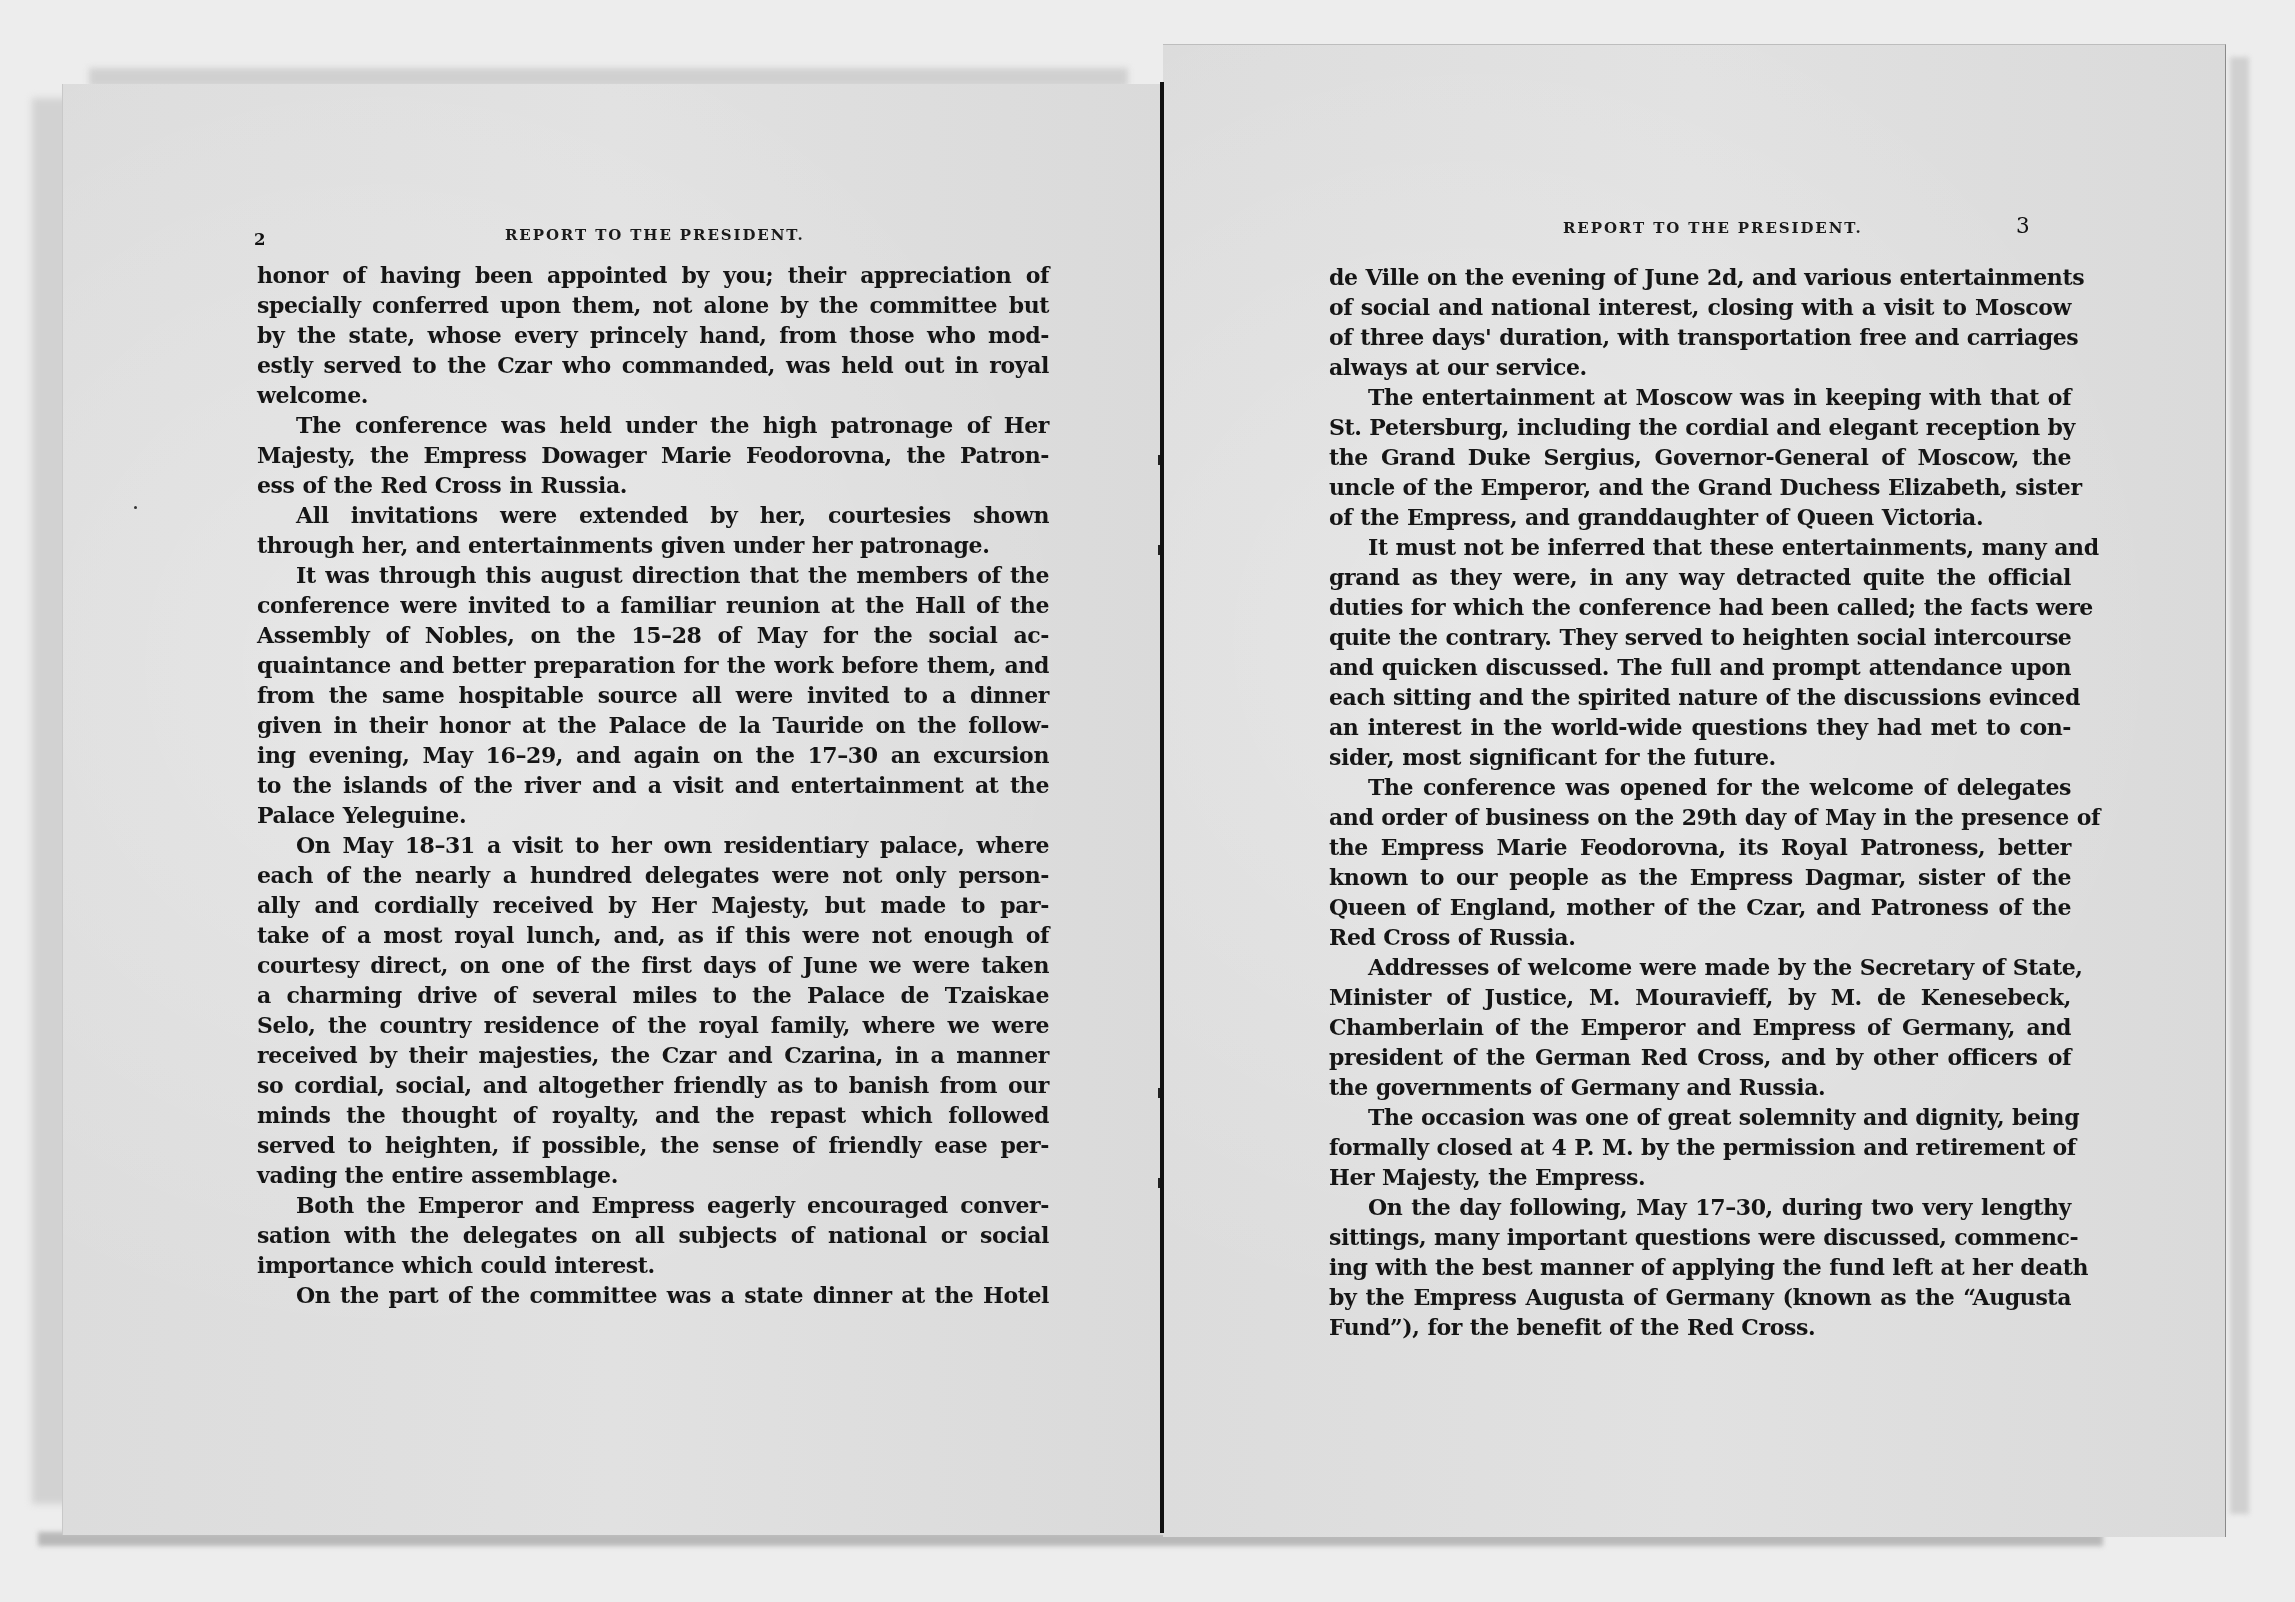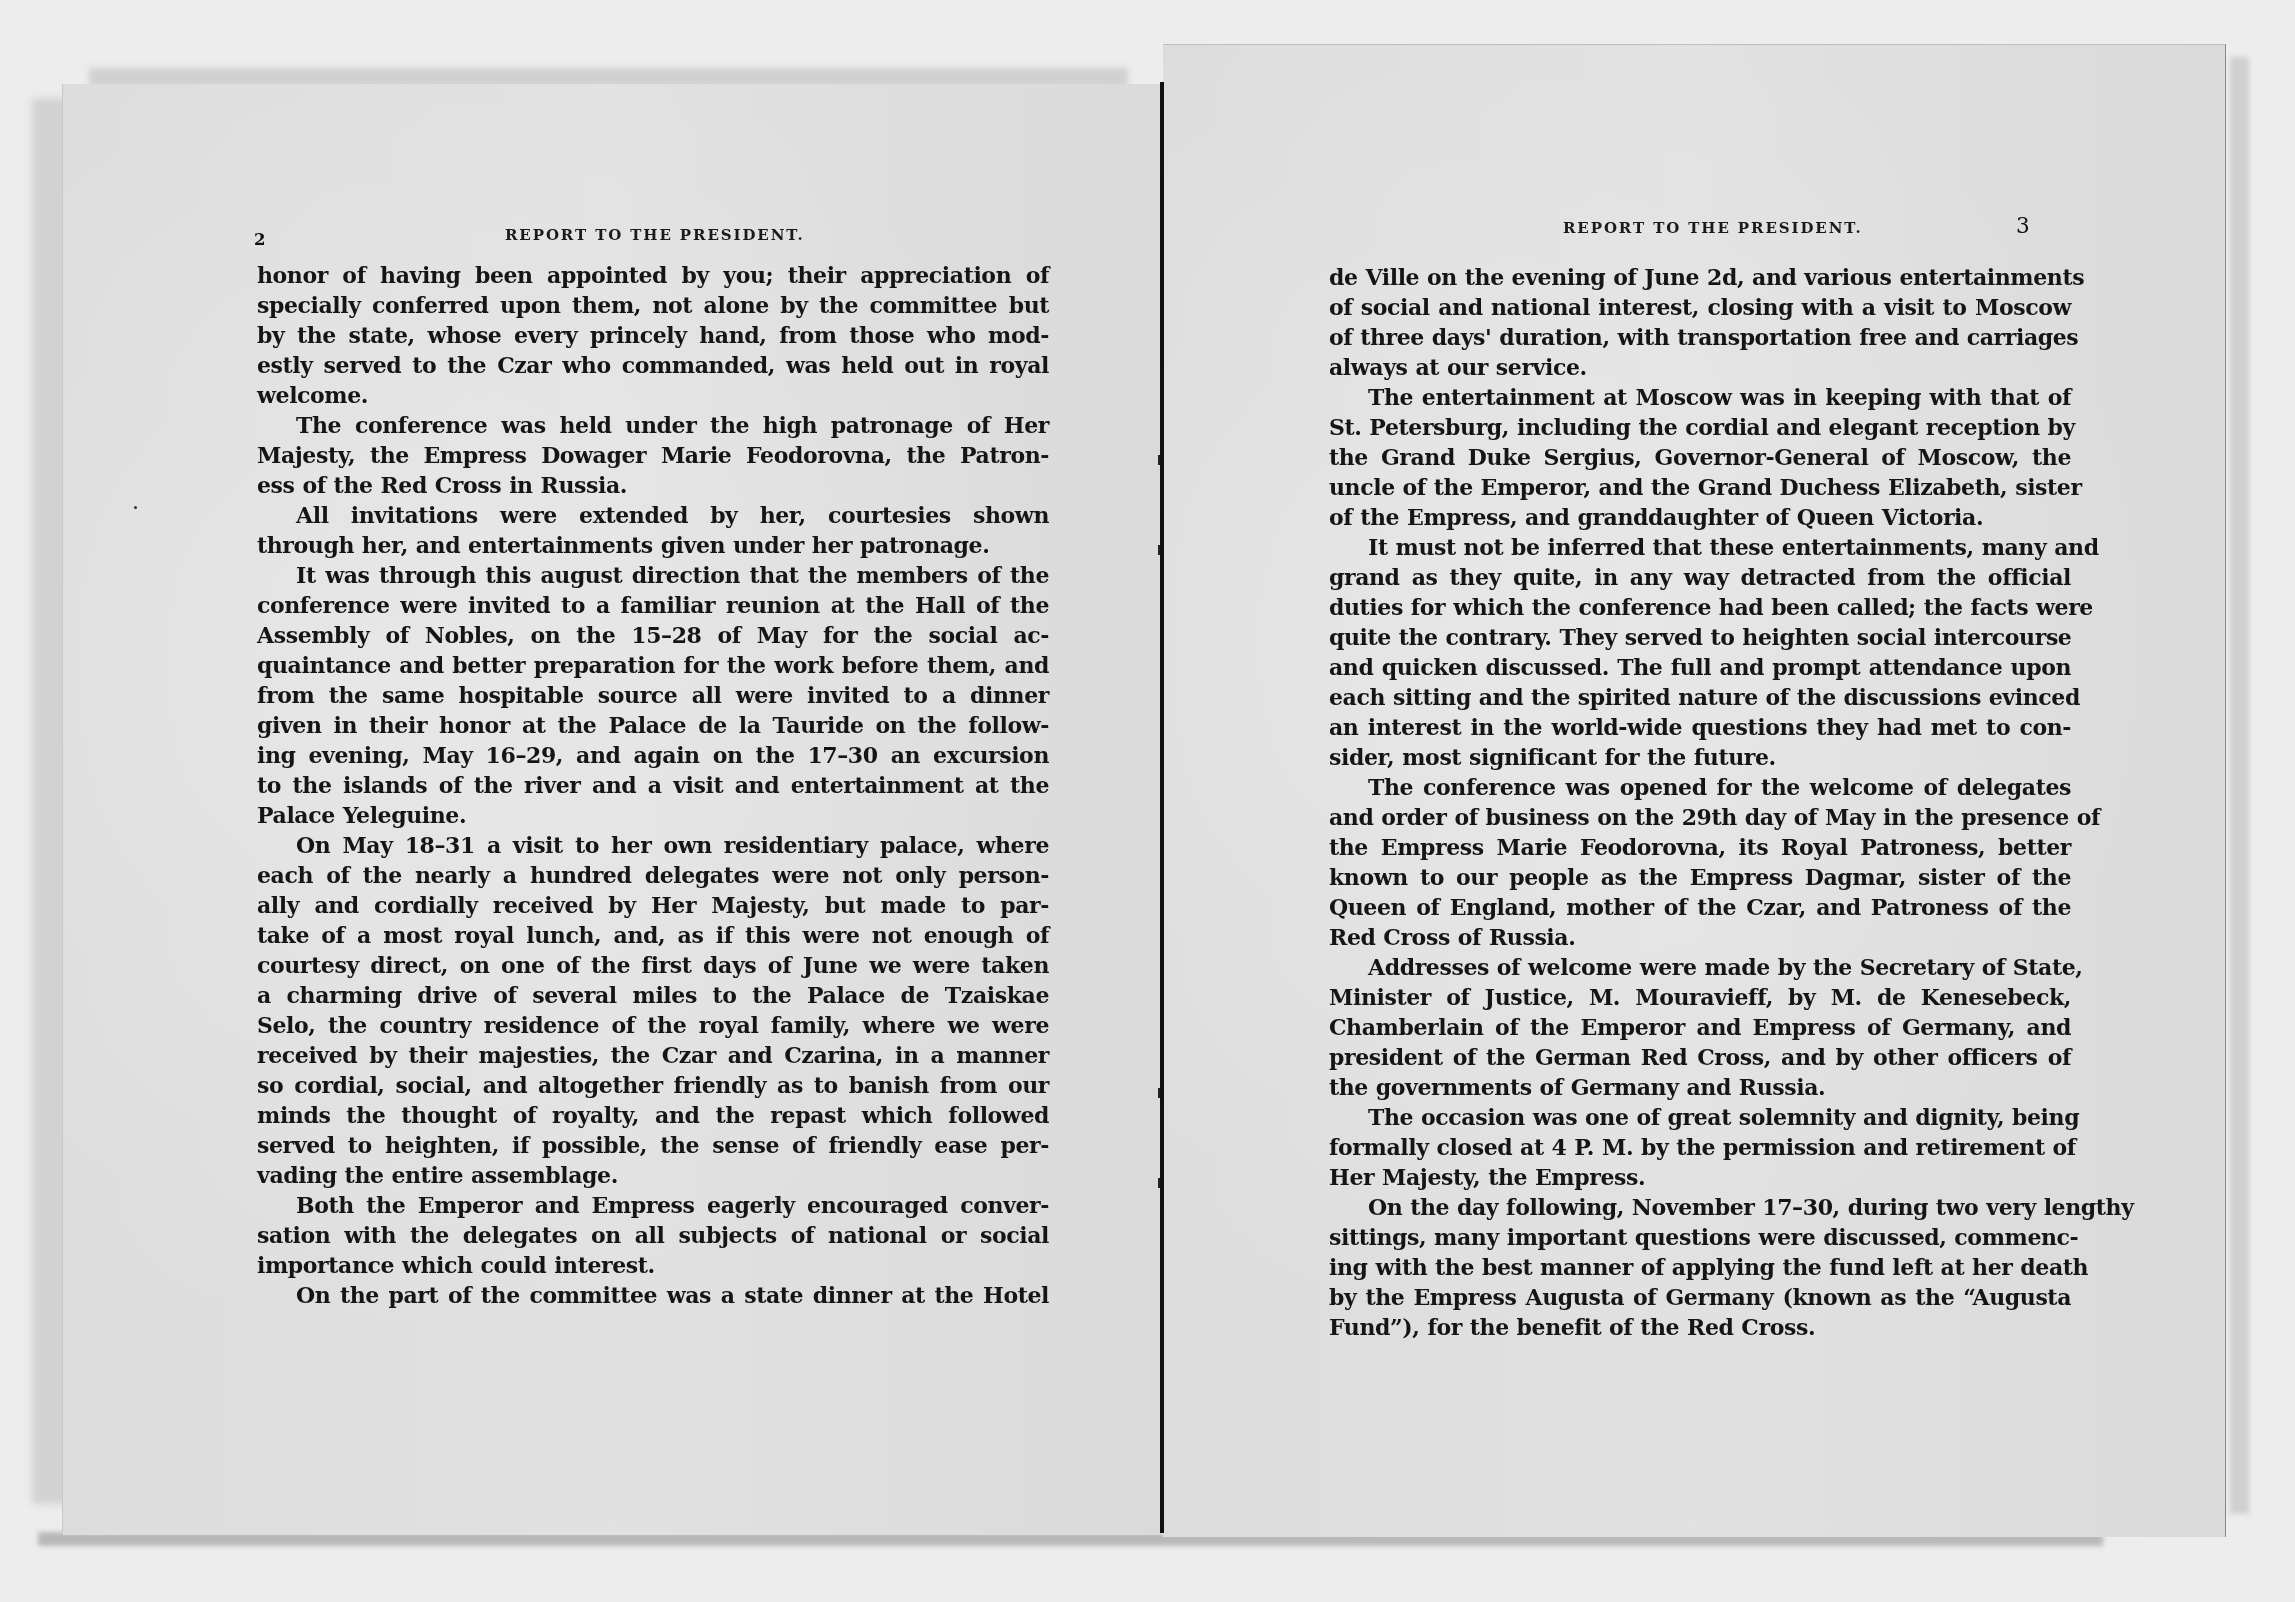--- a/index.html
+++ b/index.html
@@ -177,42 +177,42 @@
         <span class="line">de Ville on the evening of June 2d, and various entertainments</span>
         <span class="line">of social and national interest, closing with a visit to Moscow</span>
         <span class="line">of three days' duration, with transportation free and carriages</span>
         <span class="line last">always at our service.</span>
         <span class="line indent">The entertainment at Moscow was in keeping with that of</span>
         <span class="line">St. Petersburg, including the cordial and elegant reception by</span>
         <span class="line">the Grand Duke Sergius, Governor-General of Moscow, the</span>
         <span class="line">uncle of the Emperor, and the Grand Duchess Elizabeth, sister</span>
         <span class="line last">of the Empress, and granddaughter of Queen Victoria.</span>
         <span class="line indent">It must not be inferred that these entertainments, many and</span>
-        <span class="line">grand as they quite, in any way detracted from the official</span>
+        <span class="line">grand as they were, in any way detracted quite the official</span>
         <span class="line">duties for which the conference had been called; the facts were</span>
         <span class="line">quite the contrary.  They served to heighten social intercourse</span>
         <span class="line">and quicken discussed.  The full and prompt attendance upon</span>
         <span class="line">each sitting and the spirited nature of the discussions evinced</span>
         <span class="line">an interest in the world-wide questions they had met to con-</span>
         <span class="line last">sider, most significant for the future.</span>
         <span class="line indent">The conference was opened for the welcome of delegates</span>
         <span class="line">and order of business on the 29th day of May in the presence of</span>
         <span class="line">the Empress Marie Feodorovna, its Royal Patroness, better</span>
         <span class="line">known to our people as the Empress Dagmar, sister of the</span>
         <span class="line">Queen of England, mother of the Czar, and Patroness of the</span>
         <span class="line last">Red Cross of Russia.</span>
         <span class="line indent">Addresses of welcome were made by the Secretary of State,</span>
         <span class="line">Minister of Justice, M. Mouravieff, by M. de Kenesebeck,</span>
         <span class="line">Chamberlain of the Emperor and Empress of Germany, and</span>
         <span class="line">president of the German Red Cross, and by other officers of</span>
         <span class="line last">the governments of Germany and Russia.</span>
         <span class="line indent">The occasion was one of great solemnity and dignity, being</span>
         <span class="line">formally closed at 4 P. M. by the permission and retirement of</span>
         <span class="line last">Her Majesty, the Empress.</span>
-        <span class="line indent">On the day following, November 17–30, during two very lengthy</span>
+        <span class="line indent">On the day following, May 17–30, during two very lengthy</span>
         <span class="line">sittings, many important questions were discussed, commenc-</span>
         <span class="line">ing with the best manner of applying the fund left at her death</span>
         <span class="line">by the Empress Augusta of Germany (known as the “Augusta</span>
         <span class="line last">Fund”), for the benefit of the Red Cross.</span>
       </div>
   </div>
 
   <div class="spine"></div>
   <div class="tick" style="left:1158px; top:455px;"></div>
   <div class="tick" style="left:1158px; top:545px;"></div>

